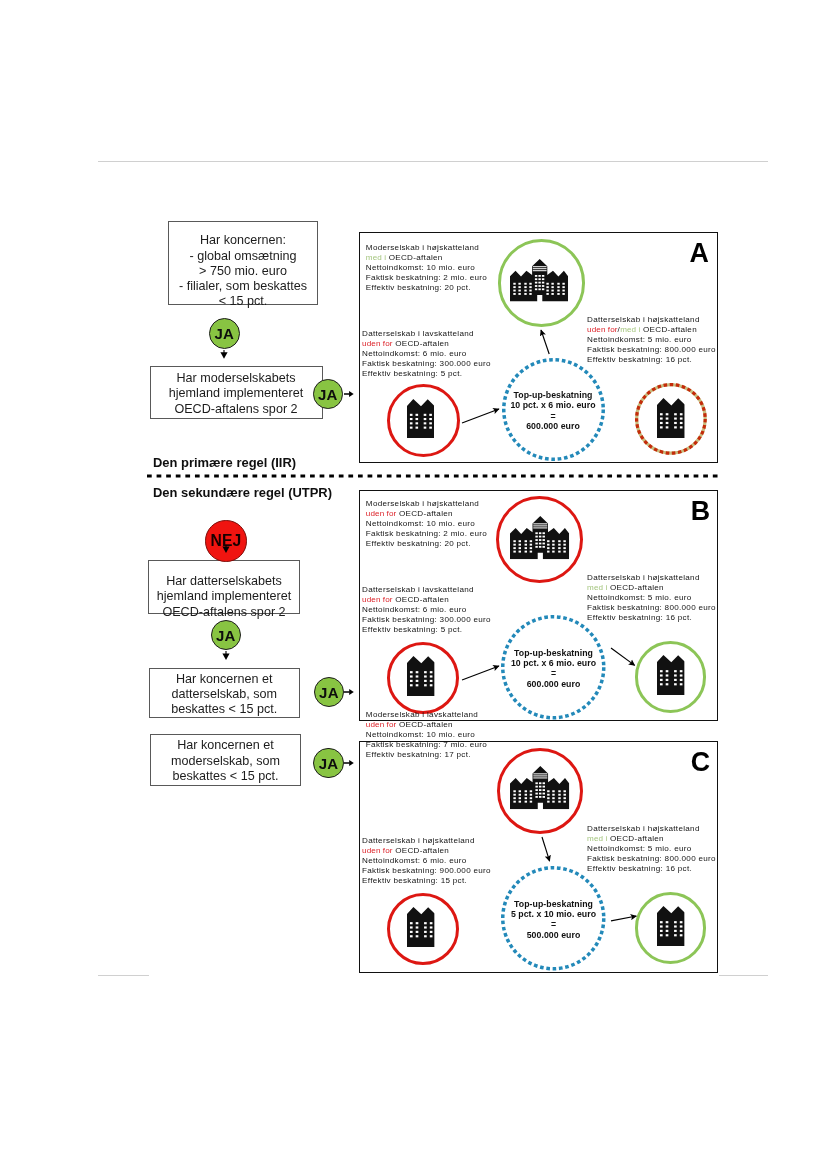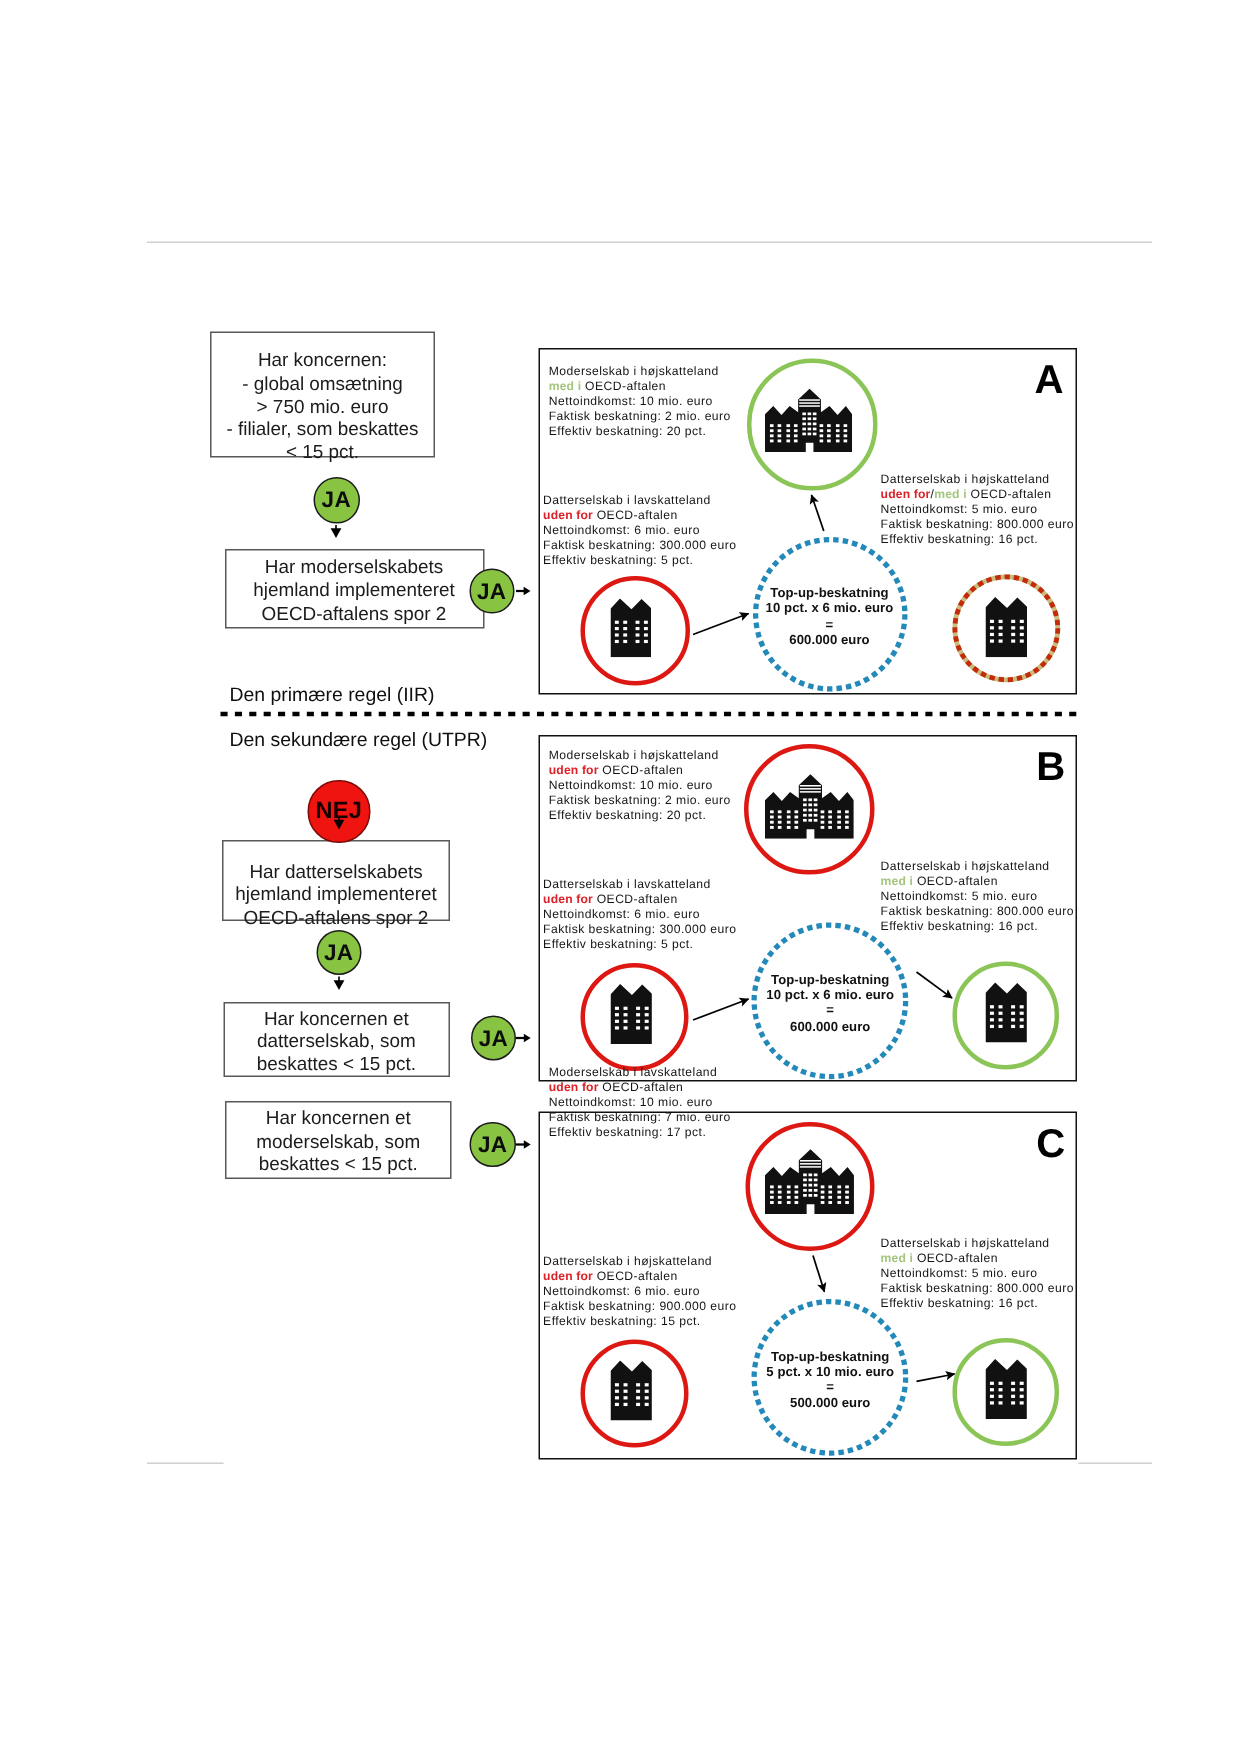--- a/index.html
+++ b/index.html
@@ -9,28 +9,28 @@
   .rule{position:absolute;height:1px;background:#d0d0d0;}
   .fbox{position:absolute;border:1px solid #595959;background:#fff;
         display:flex;flex-direction:column;align-items:center;justify-content:center;
         text-align:center;font-size:12.6px;line-height:15.3px;color:#1c1c1c;
         box-sizing:border-box;}
   .bub{position:absolute;border-radius:50%;display:flex;align-items:center;
        justify-content:center;font-weight:bold;color:#0d0d0d;box-sizing:border-box;
        font-family:"Liberation Sans",sans-serif;}
   .bub.ja{background:#88c442;border:1.1px solid #1c1c1c;font-size:15px;letter-spacing:.2px;}
   .bub.nej{background:#f01410;border:1.1px solid #7d0c08;font-size:15.7px;letter-spacing:.2px;color:#180000;}
-  .seclabel{position:absolute;font-weight:normal;font-size:12.95px;color:#0f0f0f;white-space:nowrap;}
+  .seclabel{position:absolute;font-weight:bold;font-size:12.95px;color:#0f0f0f;white-space:nowrap;}
   .panel{position:absolute;border:1.4px solid #111;background:#fff;box-sizing:border-box;}
   .panel-letter{position:absolute;font-weight:bold;font-size:26.8px;color:#000;line-height:1;}
   .ptext{position:absolute;text-align:left;font-size:8.1px;line-height:10.1px;
          letter-spacing:.3px;color:#141414;white-space:nowrap;transform-origin:top center;}
   .ptext .ln,.topup .ln{display:block;}
-  .red{color:#dc2229;font-weight:bold;letter-spacing:.1px;}
-  .grn{color:#a4c57e;font-weight:bold;letter-spacing:.1px;}
+  .red{color:#dc2229;font-weight:normal;letter-spacing:.1px;}
+  .grn{color:#a4c57e;font-weight:normal;letter-spacing:.1px;}
   .topup{position:absolute;text-align:center;font-size:8.75px;line-height:10.4px;
          letter-spacing:.05px;font-weight:bold;color:#111;white-space:nowrap;}
   .ring{position:absolute;border-radius:50%;box-sizing:border-box;}
   .ico{position:absolute;}
   svg{display:block;overflow:visible;}
 </style>
 </head>
 <body>
 
 <svg width="0" height="0" style="position:absolute;left:-9999px" aria-hidden="true">
@@ -105,21 +105,21 @@
         <rect x="223" y="148" width="26" height="21" fill="#fff"></rect>
         <rect x="223" y="190" width="26" height="21" fill="#fff"></rect>
         <rect x="223" y="233" width="26" height="21" fill="#fff"></rect>
         <rect x="223" y="276" width="26" height="21" fill="#fff"></rect>
       </symbol>
 </defs>
   </svg>
 <div class="rule" style="left:98px;top:161px;width:670px"></div>
 <div class="rule" style="left:98px;top:975px;width:51px"></div>
 <div class="rule" style="left:719px;top:975px;width:49px"></div>
-<div class="fbox" style="left:140px;top:221px;width:150px;height:84px;padding-top:17px">
+<div class="fbox" style="left:168px;top:221px;width:150px;height:84px;padding-top:17px">
 <span>Har koncernen:</span>
 <span>- global omsætning</span>
 <span>&gt; 750 mio. euro</span>
 <span>- filialer, som beskattes</span>
 <span>&lt; 15 pct.</span>
 </div>
 <div class="fbox" style="left:149.5px;top:366px;width:173px;height:53.2px;padding-top:3.0px">
 <span>Har moderselskabets</span>
 <span>hjemland implementeret</span>
 <span>OECD-aftalens spor 2</span>

